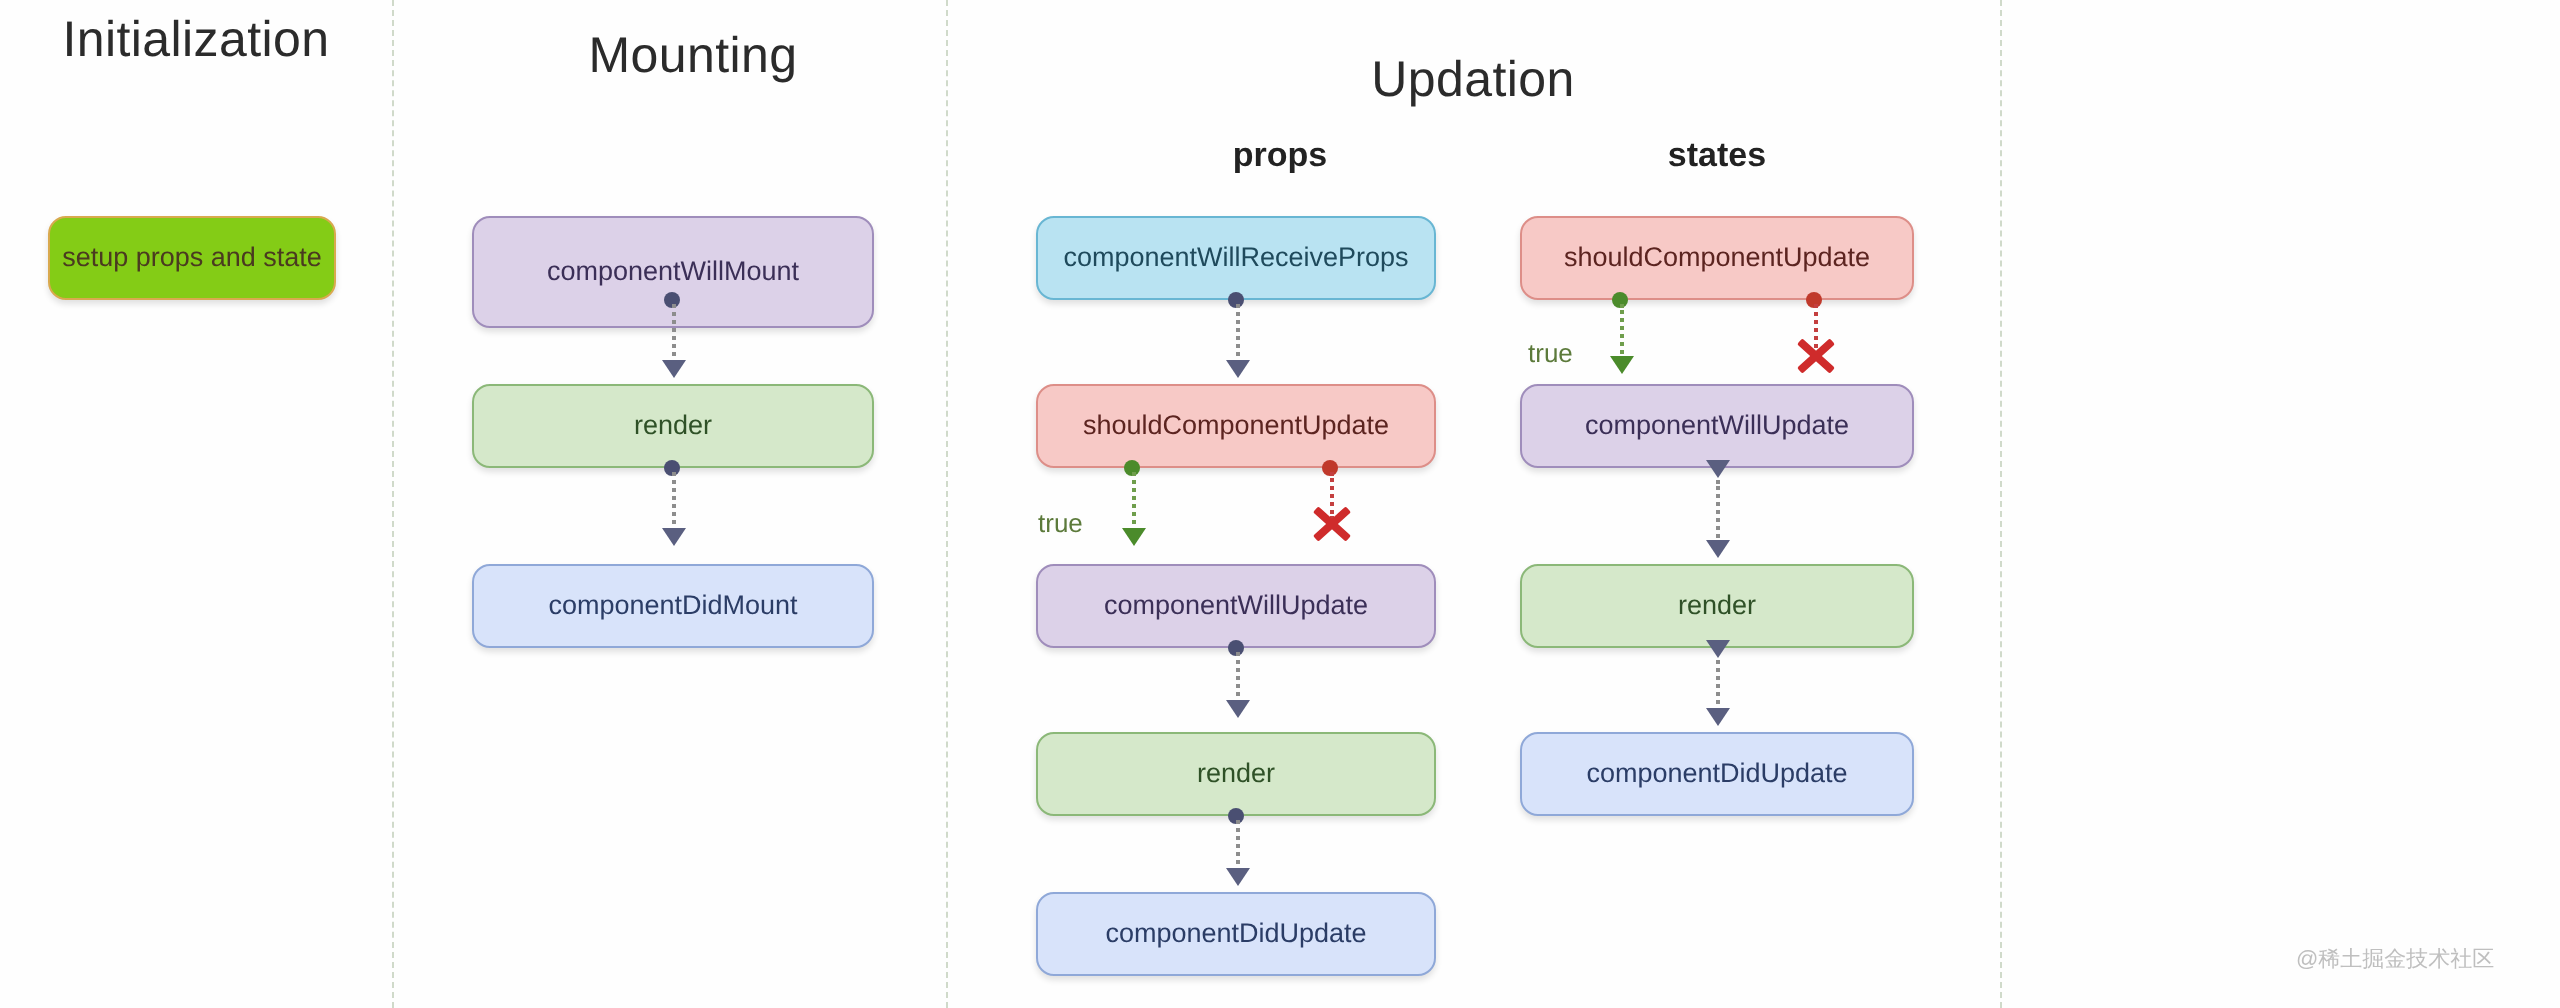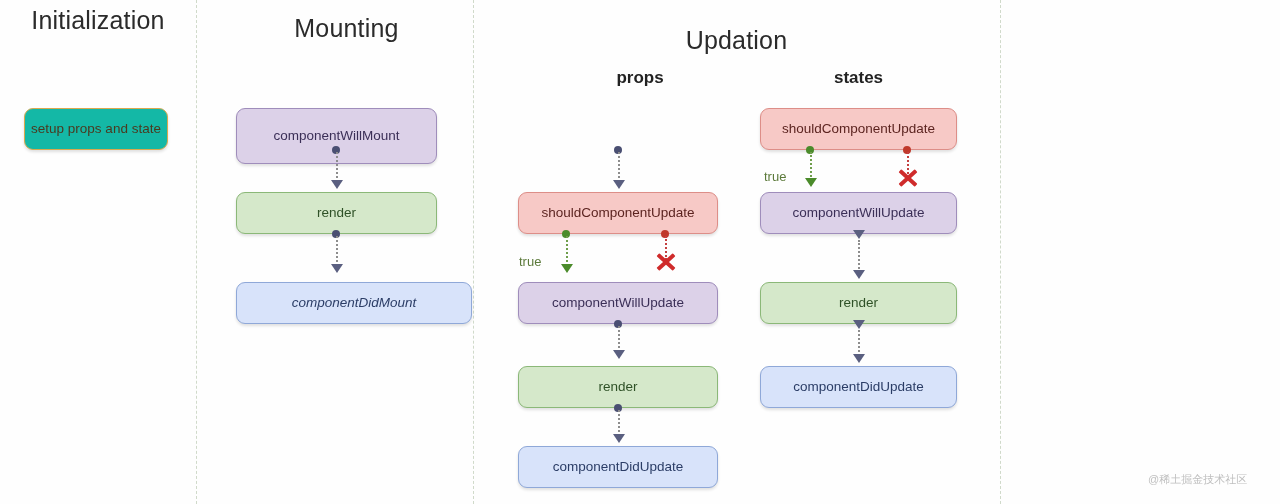--- a/index.html
+++ b/index.html
@@ -54,21 +54,21 @@
     border: 1px solid rgba(0,0,0,.22);
     display: flex;
     align-items: center;
     justify-content: center;
     font-size: 13.5px;
     box-sizing: border-box;
     box-shadow: 0 2px 3px rgba(0,0,0,.12);
     text-align: center;
     line-height: 1.1;
   }
-  .n-orange { background: #14b8a6; border-color: #d9a94e; color: #4a3a20; text-align: center; }
+  .n-orange { background: #84cc16; border-color: #d9a94e; color: #4a3a20; text-align: center; }
   .n-purple { background: #dcd1e8; border-color: #9f8dbb; color: #3b2f57; }
   .n-green  { background: #d5e8ca; border-color: #8bb878; color: #2f5127; }
   .n-blue   { background: #d8e3fa; border-color: #8fa8d8; color: #2b3d66; }
   .n-cyan   { background: #b9e3f2; border-color: #68b6d3; color: #1f4a5c; }
   .n-red    { background: #f7c9c6; border-color: #dd8e88; color: #5c2420; }
 
   
   .conn {
     position: absolute;
     width: 0;
@@ -156,22 +156,23 @@
   <div class="node n-purple" style="left:236px; top:108px; width:201px; height:56px;">componentWillMount</div>
   <div class="dot" style="left:332px; top:146px;"></div>
   <div class="conn" style="left:336px; top:152px; height:30px;"></div>
   <div class="arrow" style="left:331px; top:180px;"></div>
 
   <div class="node n-green" style="left:236px; top:192px; width:201px; height:42px;">render</div>
   <div class="dot" style="left:332px; top:230px;"></div>
   <div class="conn" style="left:336px; top:236px; height:30px;"></div>
   <div class="arrow" style="left:331px; top:264px;"></div>
 
-  <div class="node n-blue" style="left:236px; top:282px; width:236px; height:42px;font-style:italic;">componentDidMount</div>
-
+  <div class="node n-blue" style="left:236px; top:282px; width:201px; height:42px;">componentDidMount</div>
+
+  <div class="node n-cyan" style="left:518px; top:108px; width:200px; height:42px;">componentWillReceiveProps</div>
   <div class="dot" style="left:614px; top:146px;"></div>
   <div class="conn" style="left:618px; top:152px; height:30px;"></div>
   <div class="arrow" style="left:613px; top:180px;"></div>
 
   <div class="node n-red" style="left:518px; top:192px; width:200px; height:42px;">shouldComponentUpdate</div>
 
   <div class="dot green" style="left:562px; top:230px;"></div>
   <div class="conn green" style="left:566px; top:236px; height:30px;"></div>
   <div class="arrow green" style="left:561px; top:264px;"></div>
   <div class="branch-label true" style="left:519px; top:254px;">true</div>

